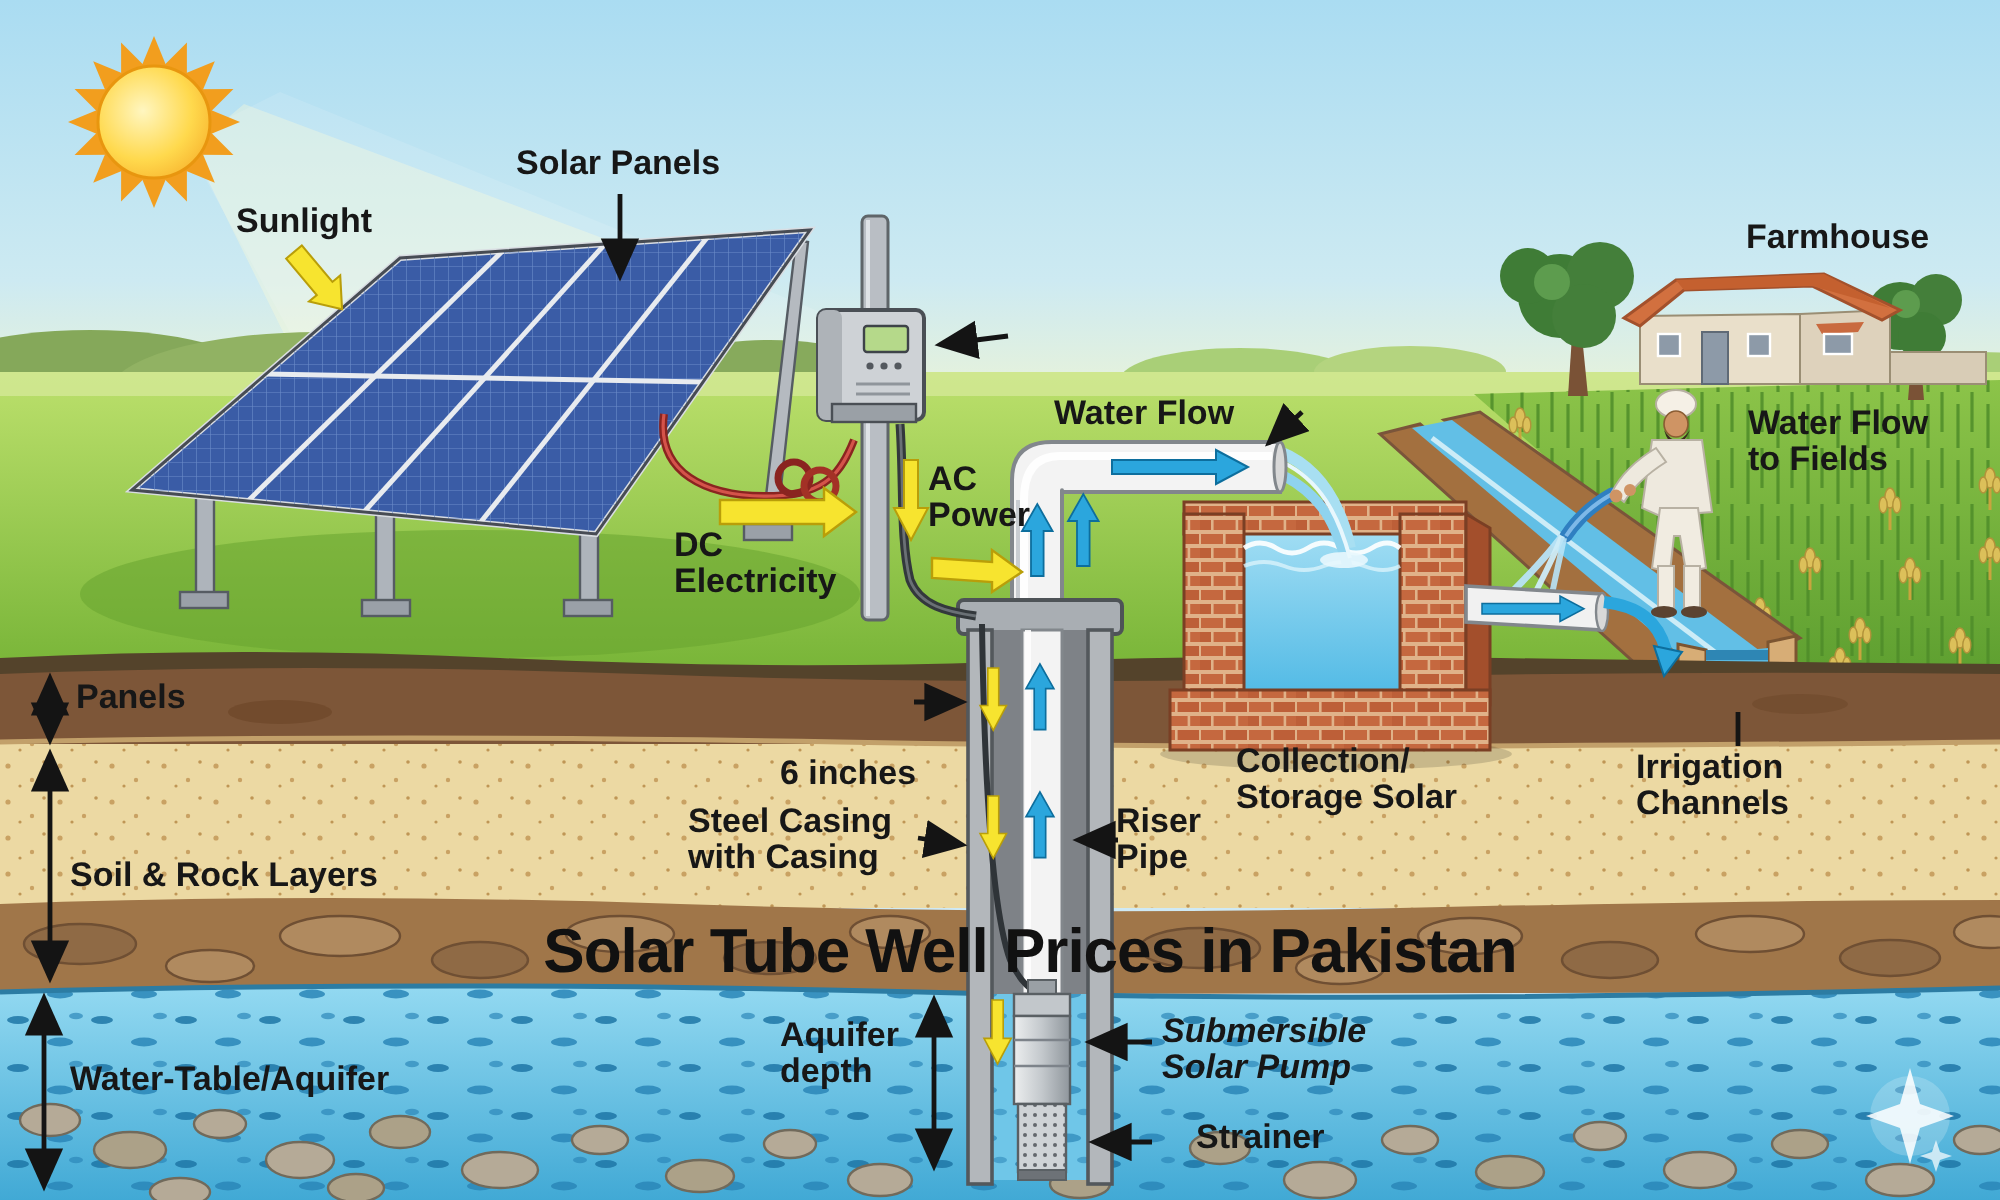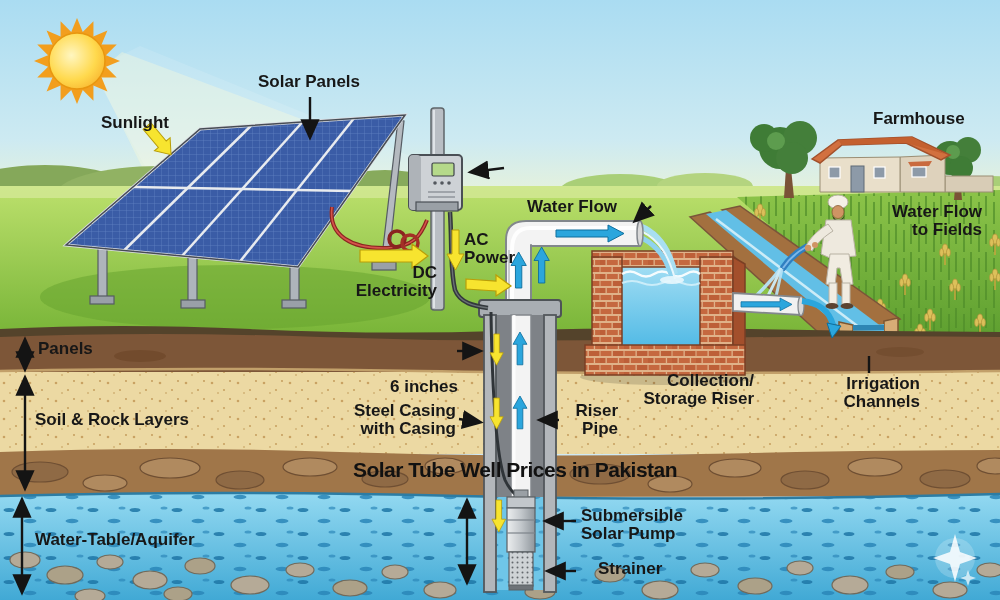--- a/index.html
+++ b/index.html
@@ -1,23 +1,23 @@
 <!DOCTYPE html>
 <html><head>
 <meta charset="utf-8">
 <style>
   html,body{margin:0;padding:0;background:#ddd;}
   .stage{position:relative;width:1000px;height:600px;overflow:hidden;
          font-family:"Liberation Sans",sans-serif;background:#cfe9f4;}
   .stage svg{position:absolute;left:0;top:0;}
   .lbl{position:absolute;font-weight:bold;font-size:17px;line-height:1.07;
-       color:#171717;white-space:pre-line;text-align:right;pointer-events:none;}
+       color:#171717;white-space:pre-line;text-align:left;pointer-events:none;}
   .ta-l{text-align:left;}
   .title{position:absolute;left:165px;top:458px;width:700px;text-align:center;
-         font-size:21px;font-weight:bold;color:#111;letter-spacing:-0.5px;}
+         font-size:31px;font-weight:bold;color:#111;letter-spacing:-0.5px;}
 </style>
 </head>
 <body>
 
 <div class="stage">
 
 <svg width="1000" height="600" viewBox="0 0 1000 600">
 <defs>
   <linearGradient id="skyG" x1="0" y1="0" x2="0" y2="1">
     <stop offset="0" stop-color="#aadcf2"></stop>
@@ -414,40 +414,42 @@
   <line x1="467" y1="502" x2="467" y2="581" marker-start="url(#ahs)" marker-end="url(#ah)"></line>
 </g>
 
 <g>
   <circle cx="955" cy="558" r="20" fill="#ffffff" opacity="0.2"></circle>
   <path d="M955 534 L960 552 L977 558 L960 564 L955 582 L950 564 L933 558 L950 552 Z" fill="#ffffff" opacity="0.85"></path>
   <path d="M968 570 L970 576 L976 578 L970 580 L968 586 L966 580 L960 578 L966 576 Z" fill="#ffffff" opacity="0.7"></path>
 </g>
 </svg>
 
-<div class="lbl" style="left:101px;top:102px;margin-top:12px;">Sunlight</div>
+<div class="lbl" style="left:118px;top:102px;">Sunlight</div>
 <div class="lbl" style="left:258px;top:73px;">Solar Panels</div>
 <div class="lbl" style="left:527px;top:198px;">Water Flow</div>
 <div class="lbl" style="left:873px;top:110px;">Farmhouse</div>
 <div class="lbl" style="left:874px;top:203px;width:108px;">Water Flow
 to Fields</div>
 <div class="lbl ta-l" style="left:464px;top:231px;">AC
 Power</div>
 <div class="lbl" style="left:337px;top:264px;width:100px;">DC
 Electricity</div>
 <div class="lbl" style="left:390px;top:342px;margin-top:36px;">6 inches</div>
 <div class="lbl" style="left:344px;top:402px;width:112px;">Steel Casing
 with Casing</div>
 <div class="lbl" style="left:558px;top:402px;width:60px;">Riser
 Pipe</div>
 <div class="lbl ta-l" style="left:38px;top:340px;">Panels</div>
-<div class="lbl ta-l" style="left:35px;top:411px;">Soil &amp; Rock Layers</div>
+<div class="lbl ta-l" style="left:35px;top:429px;">Soil &amp; Rock Layers</div>
 <div class="lbl" style="left:618px;top:372px;width:136px;">Collection/
-Storage Riser</div>
+Storage Solar</div>
 <div class="lbl ta-l" style="left:35px;top:531px;">Water-Table/Aquifer</div>
 <div class="lbl" style="left:818px;top:375px;width:102px;">Irrigation
 Channels</div>
-<div class="lbl ta-l" style="left:581px;top:507px;">Submersible
+<div class="lbl" style="left:390px;top:509px;width:72px;">Aquifer
+depth</div>
+<div class="lbl ta-l" style="left:581px;top:507px;font-style:italic;">Submersible
 Solar Pump</div>
 <div class="lbl ta-l" style="left:582px;top:560px;margin-left:16px;">Strainer</div>
 <div class="title">Solar Tube Well Prices in Pakistan</div>
 
 </div>
 
 </body></html>

